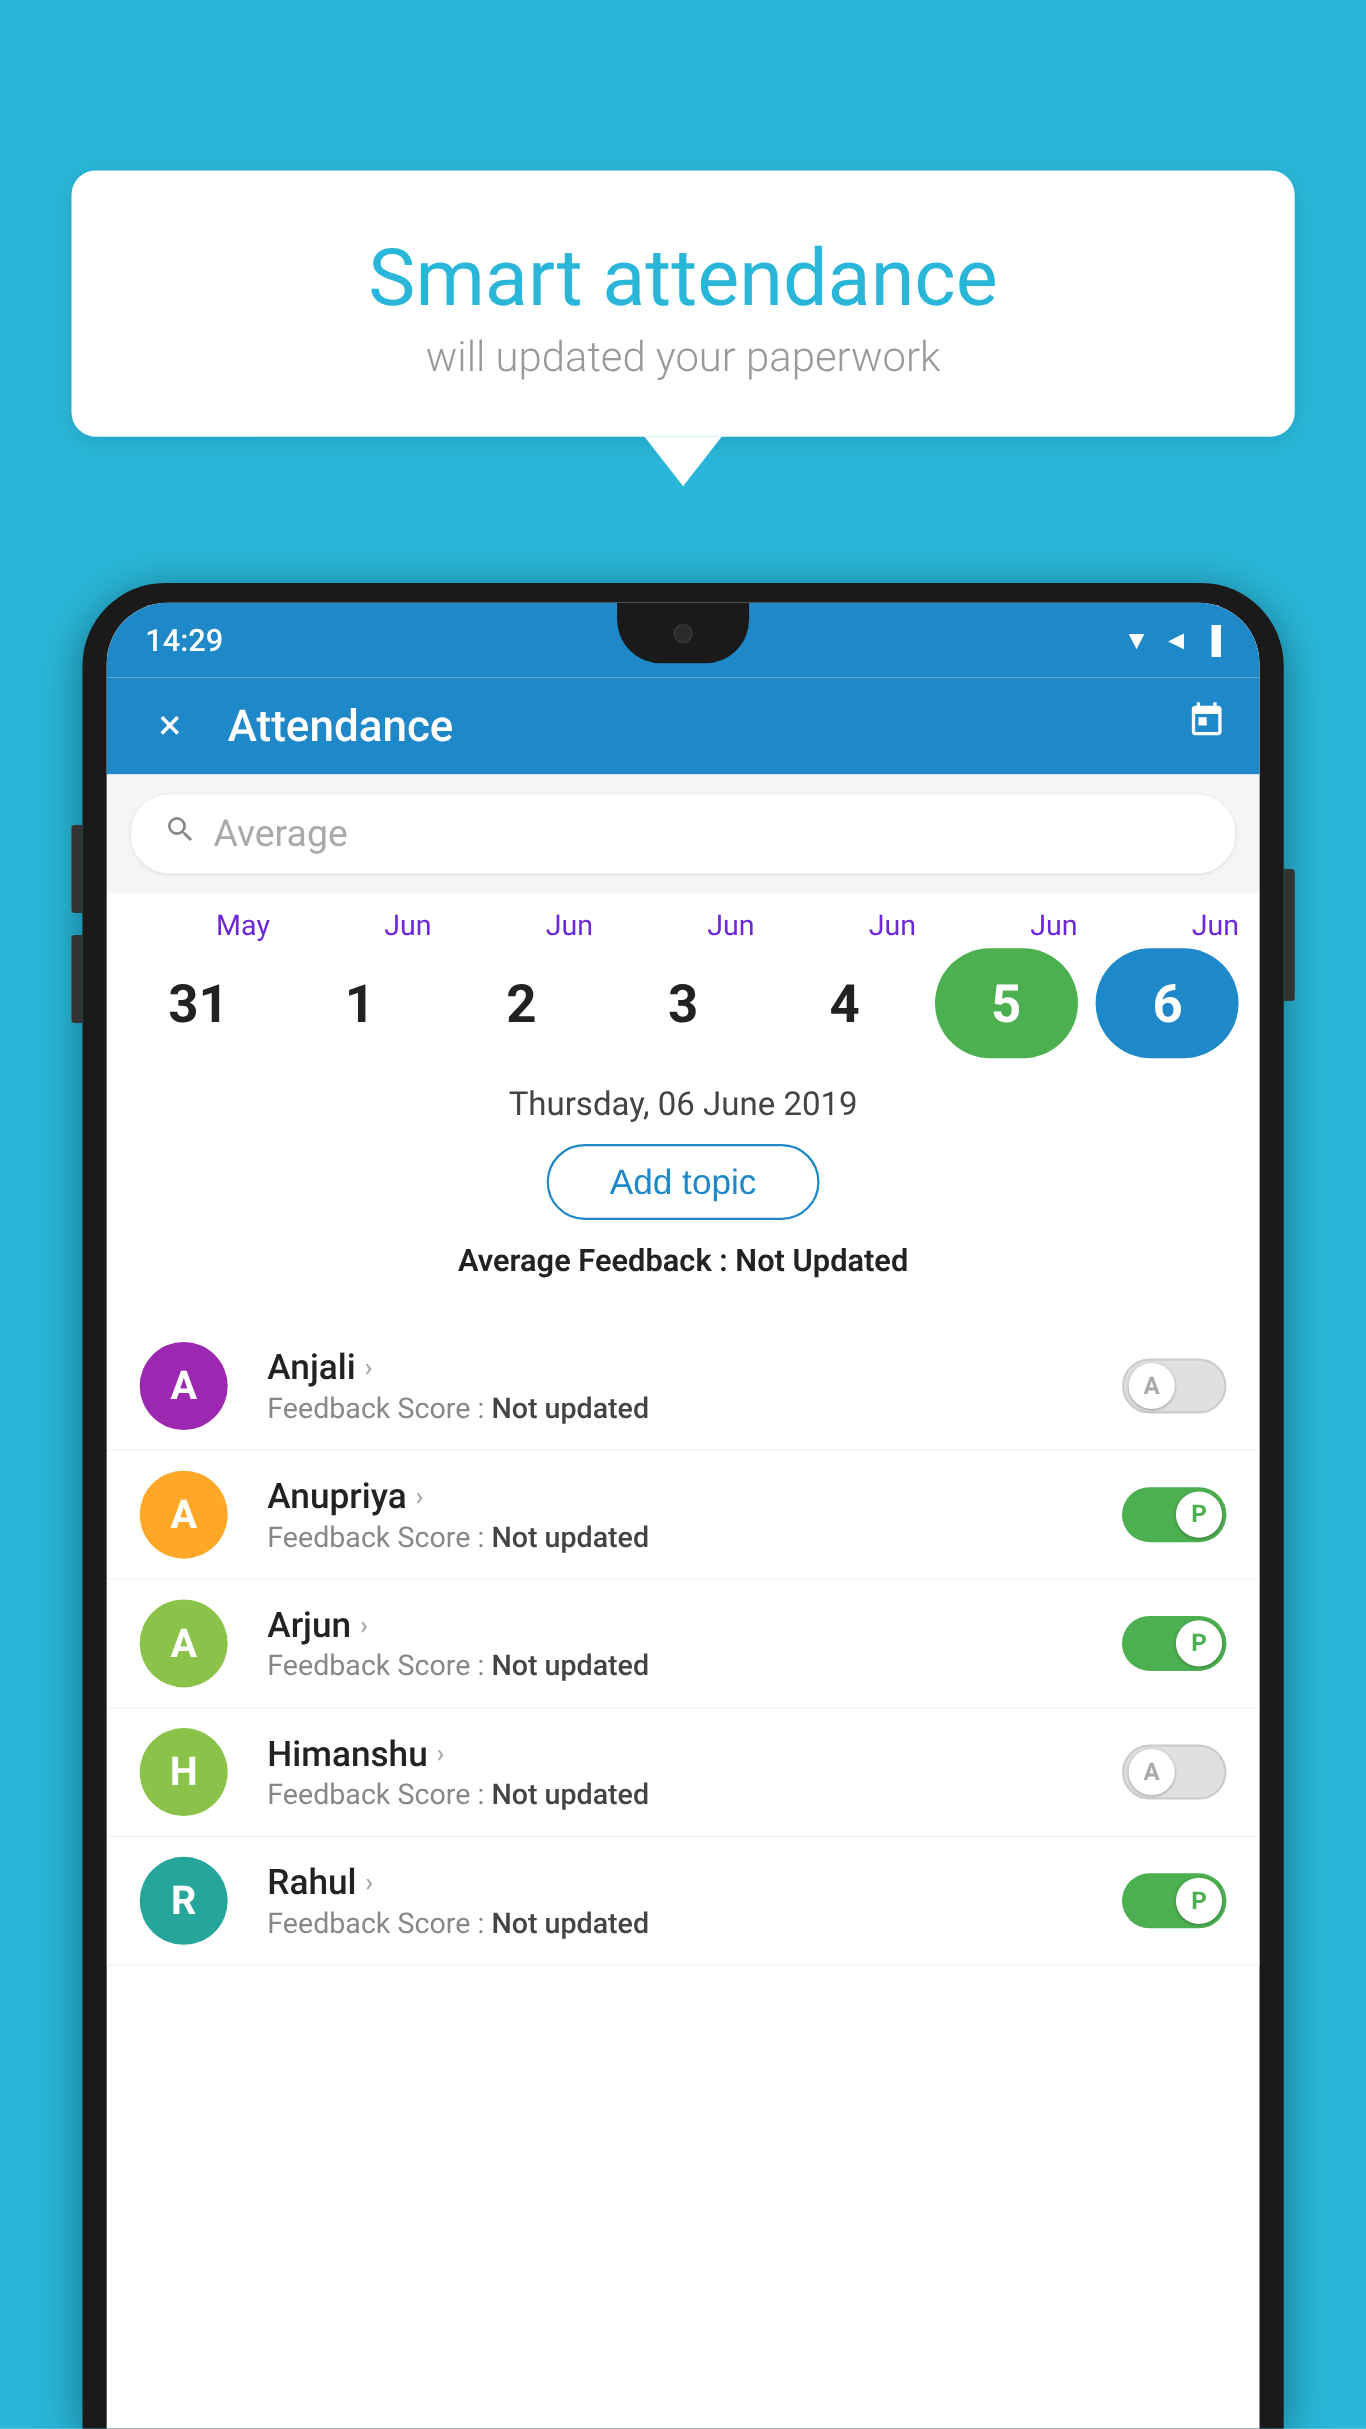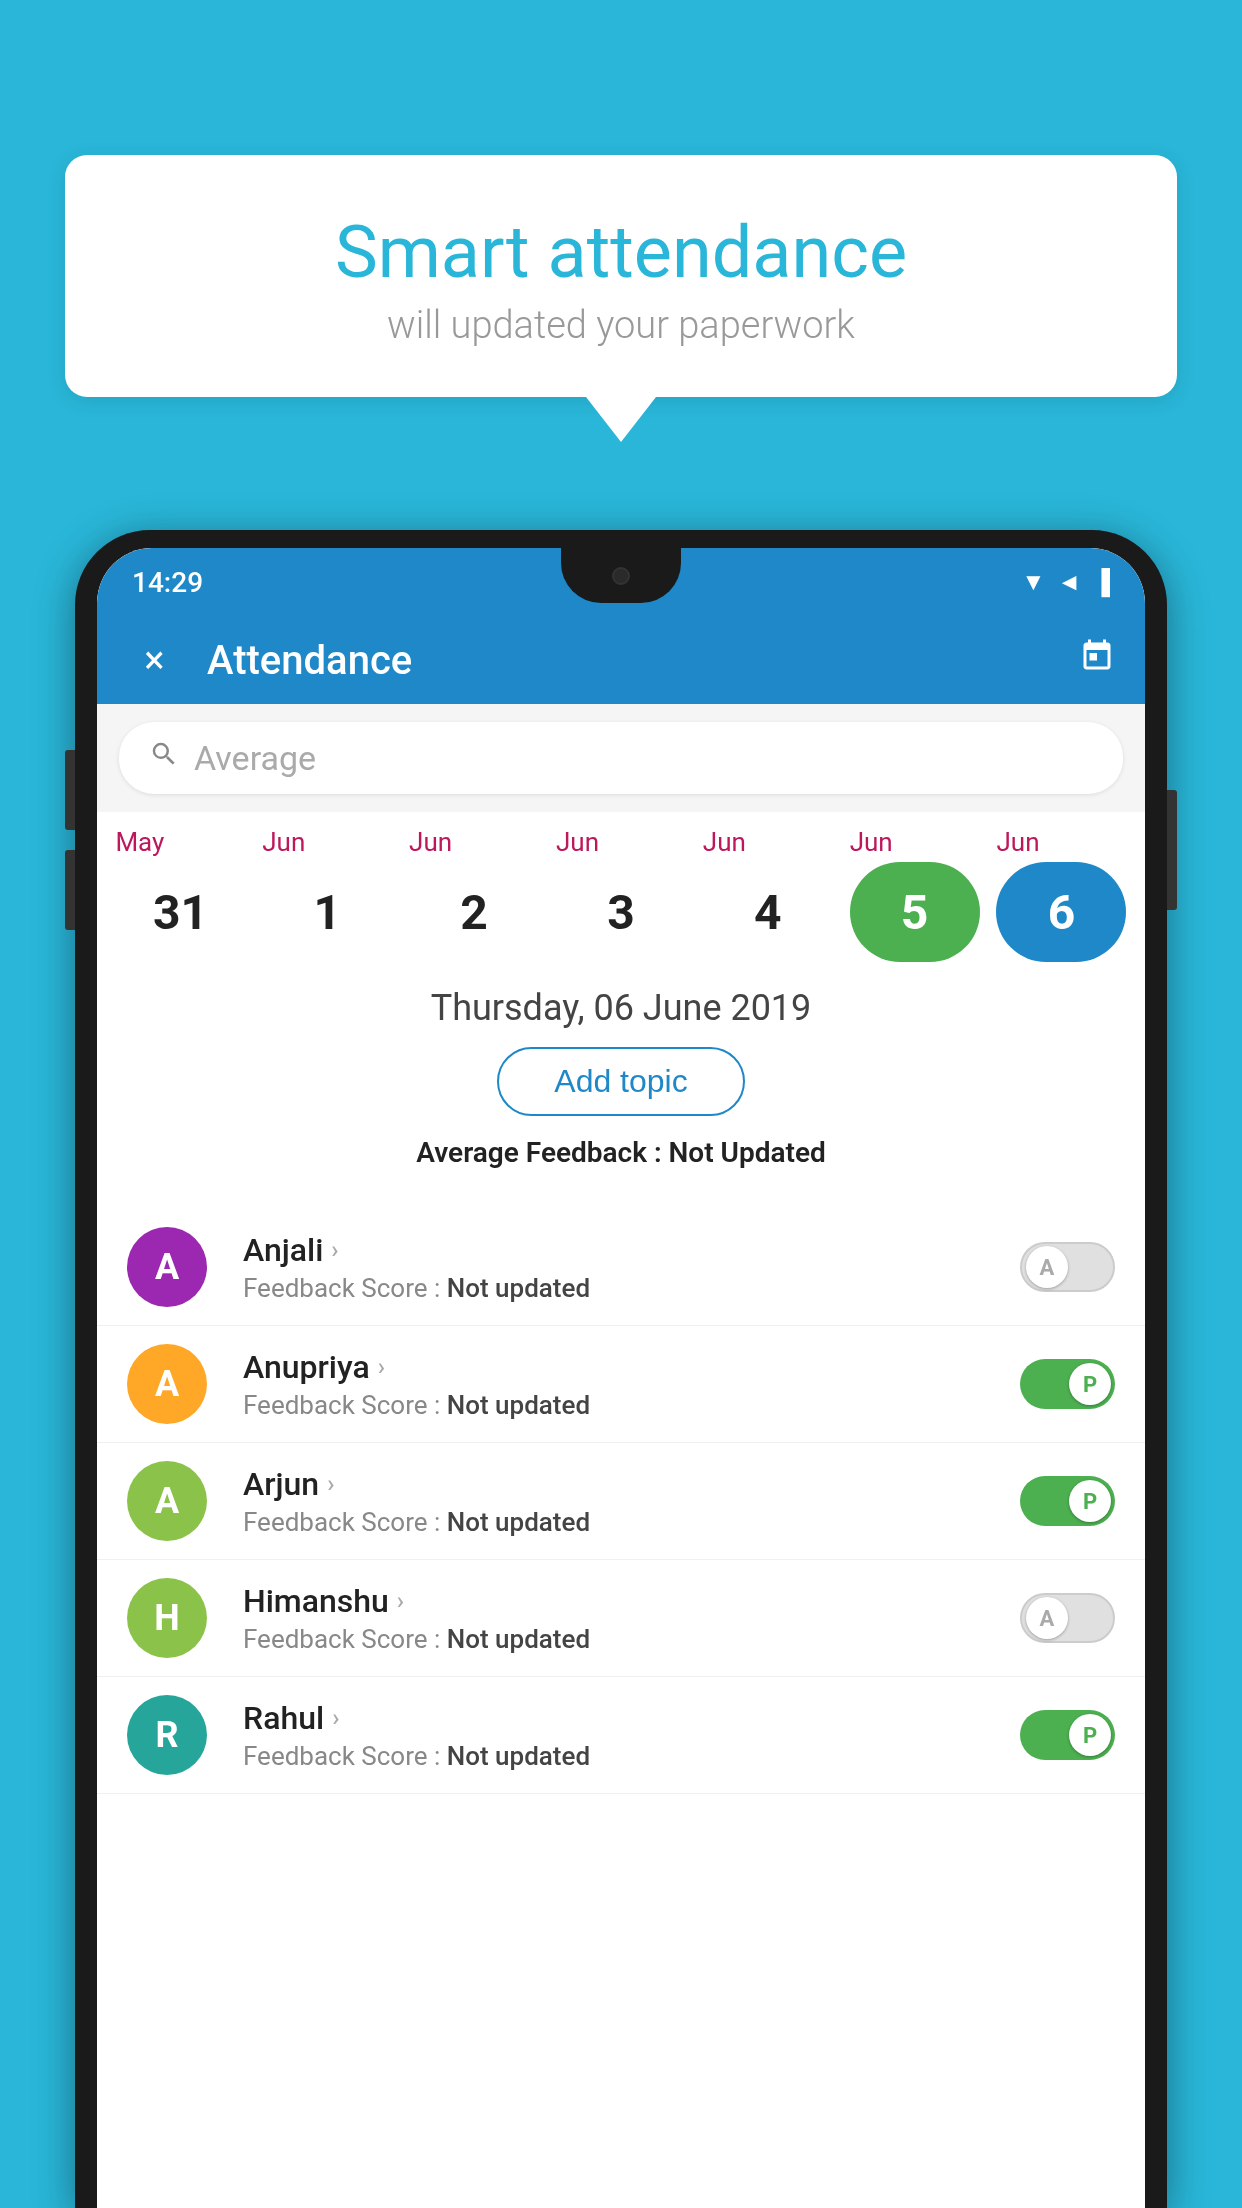--- a/index.html
+++ b/index.html
@@ -172,23 +172,23 @@
       padding: 15px 10px 5px;
       background: white;
     }
     .calendar-months {
       display: flex;
       justify-content: space-around;
       margin-bottom: 5px;
     }
     .cal-month {
       font-size: 26px;
-      color: #be185d;
+      color: #6d28d9;
       width: 130px;
-      text-align: left;
+      text-align: right;
     }
     .calendar-dates {
       display: flex;
       justify-content: space-around;
       align-items: center;
     }
     .cal-date {
       width: 130px;
       height: 100px;
       display: flex;
@@ -211,21 +211,21 @@
       border-radius: 55px;
     }
 
     
     .content-area {
       background: white;
       padding: 20px 30px;
     }
     .selected-date-label {
       text-align: center;
-      font-size: 36px;
+      font-size: 30px;
       color: #444;
       margin-bottom: 18px;
     }
     .add-topic-btn {
       display: block;
       margin: 0 auto 20px;
       border: 2px solid #1e88c8;
       border-radius: 35px;
       padding: 14px 55px;
       background: white;

